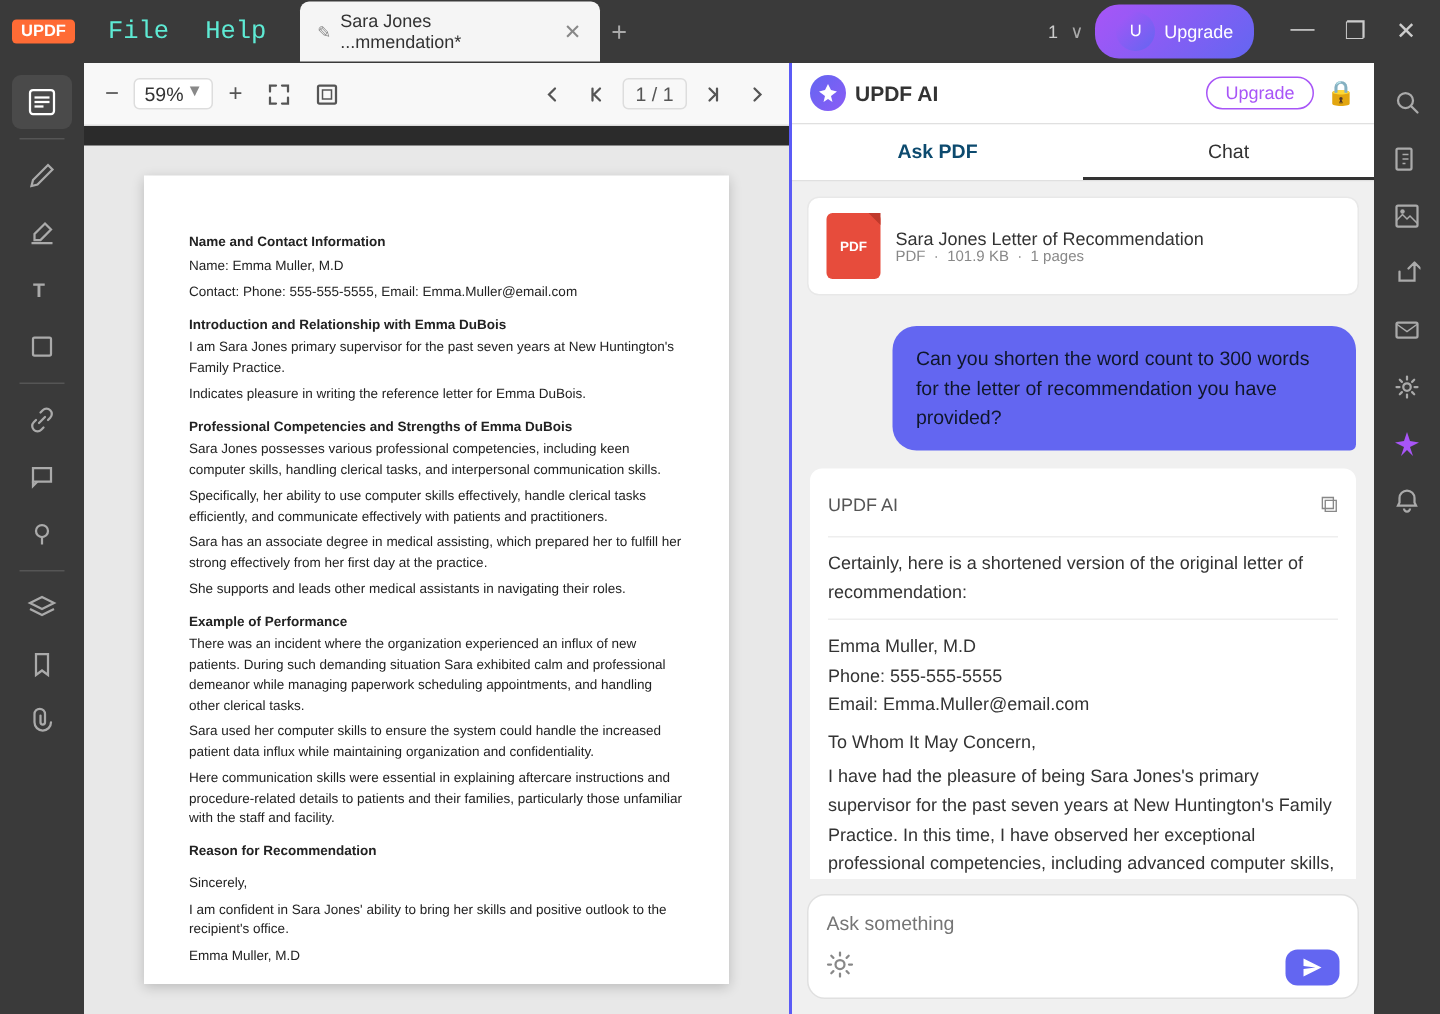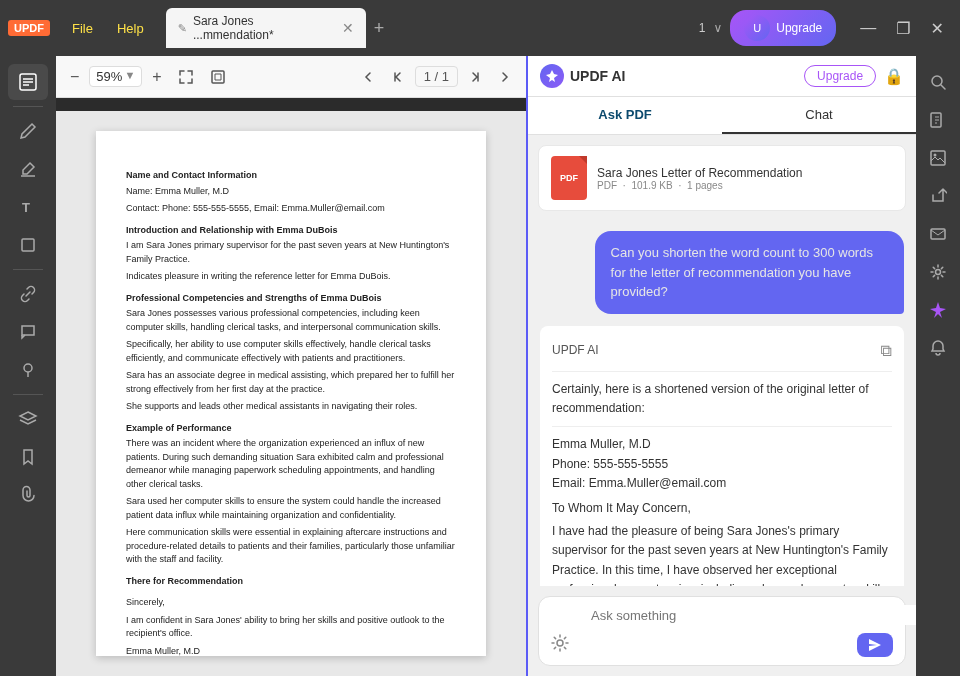--- a/index.html
+++ b/index.html
@@ -1,42 +1,43 @@
 <!DOCTYPE html>
 <html><head>
   <meta charset="utf-8">
   <style>
     * { box-sizing: border-box; margin: 0; padding: 0; }
     body { font-family: -apple-system, BlinkMacSystemFont, 'Segoe UI', sans-serif; background: #2b2b2b; width: 960px; height: 676px; overflow: hidden; display: flex; flex-direction: column; }
 
     
     .titlebar {
-      height: 56px;
+      height: 42px;
       background: #3a3a3a;
       display: flex;
       align-items: center;
       padding: 16px 8px;
       gap: 4px;
       flex-shrink: 0;
     }
     .titlebar-logo {
       background: #ff6b35;
       color: white;
       font-weight: bold;
       font-size: 11px;
       padding: 2px 6px;
       border-radius: 3px;
       margin-right: 8px;
     }
     .titlebar-menu {
-      color: #fde047;
-      font-size: 13px;
+      color: #5eead4;
+      font-size: 17px;
       padding: 4px 10px;
       cursor: pointer;
       border-radius: 4px;
+      font-family: Liberation Mono, monospace;
     }
     .tab-area {
       display: flex;
       align-items: center;
       margin-left: 8px;
       flex: 1;
     }
     .tab {
       background: #f5f5f5;
       color: #333;
@@ -282,21 +283,21 @@
     .chat-area {
       flex: 1;
       overflow-y: auto;
       padding: 10px 12px;
       display: flex;
       flex-direction: column;
       gap: 12px;
     }
     .user-bubble {
       background: #6366f1;
-      color: #e5e5e5;
+      color: #0f172a;
       padding: 12px 16px;
       border-radius: 16px 16px 4px 16px;
       font-size: 13px;
       line-height: 1.5;
       align-self: flex-end;
       max-width: 85%;
     }
     .ai-response {
       background: white;
       border-radius: 8px;
@@ -330,21 +331,20 @@
       gap: 8px;
     }
     .input-field {
       border: none;
       outline: none;
       font-size: 13px;
       color: #333;
       width: 100%;
       resize: none;
       min-height: 20px;
-      margin-left: 40px;
     }
     .input-actions {
       display: flex;
       justify-content: space-between;
       align-items: center;
     }
     .input-icon-btn {
       color: #888;
       font-size: 18px;
       cursor: pointer;
@@ -533,21 +533,21 @@
         <p class="doc-text">Indicates pleasure in writing the reference letter for Emma DuBois.</p>
         <p class="doc-section-title">Professional Competencies and Strengths of Emma DuBois</p>
         <p class="doc-text">Sara Jones possesses various professional competencies, including keen computer skills, handling clerical tasks, and interpersonal communication skills.</p>
         <p class="doc-text">Specifically, her ability to use computer skills effectively, handle clerical tasks efficiently, and communicate effectively with patients and practitioners.</p>
         <p class="doc-text">Sara has an associate degree in medical assisting, which prepared her to fulfill her strong effectively from her first day at the practice.</p>
         <p class="doc-text">She supports and leads other medical assistants in navigating their roles.</p>
         <p class="doc-section-title">Example of Performance</p>
         <p class="doc-text">There was an incident where the organization experienced an influx of new patients. During such demanding situation Sara exhibited calm and professional demeanor while managing paperwork scheduling appointments, and handling other clerical tasks.</p>
         <p class="doc-text">Sara used her computer skills to ensure the system could handle the increased patient data influx while maintaining organization and confidentiality.</p>
         <p class="doc-text">Here communication skills were essential in explaining aftercare instructions and procedure-related details to patients and their families, particularly those unfamiliar with the staff and facility.</p>
-        <p class="doc-section-title">There for Recommendation</p>
+        <p class="doc-section-title">Reason for Recommendation</p>
         <p class="doc-text" style="margin-top:8px;">Sincerely,</p>
         <p class="doc-text">I am confident in Sara Jones' ability to bring her skills and positive outlook to the recipient's office.</p>
         <p class="doc-text">Emma Muller, M.D</p>
       </div>
     </div>
   </div>
 
   <div class="right-panel">
 
     <div class="ai-header">

